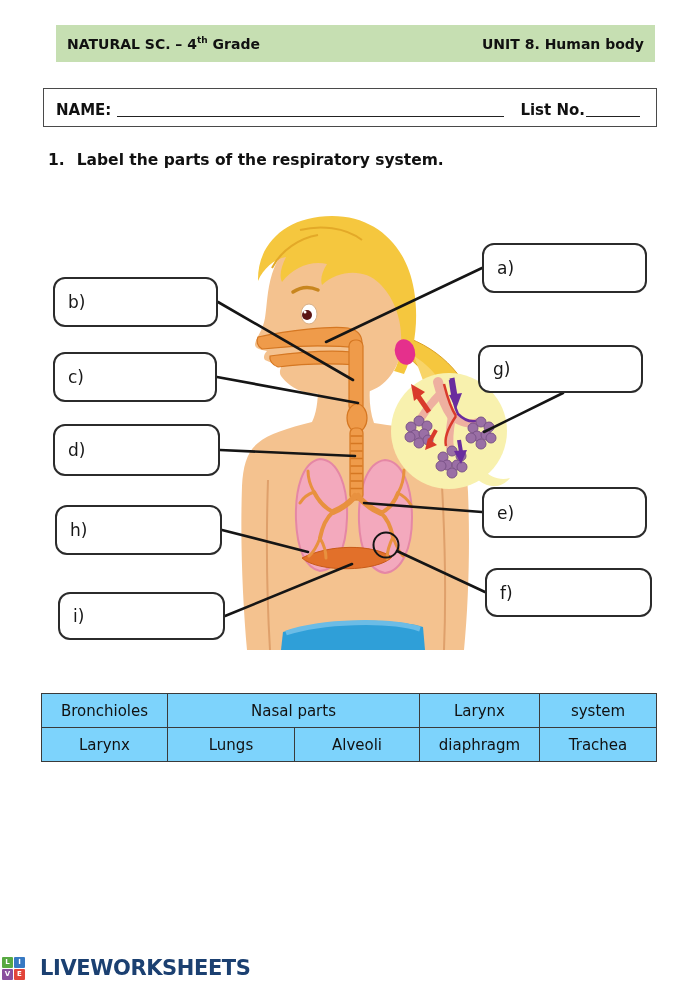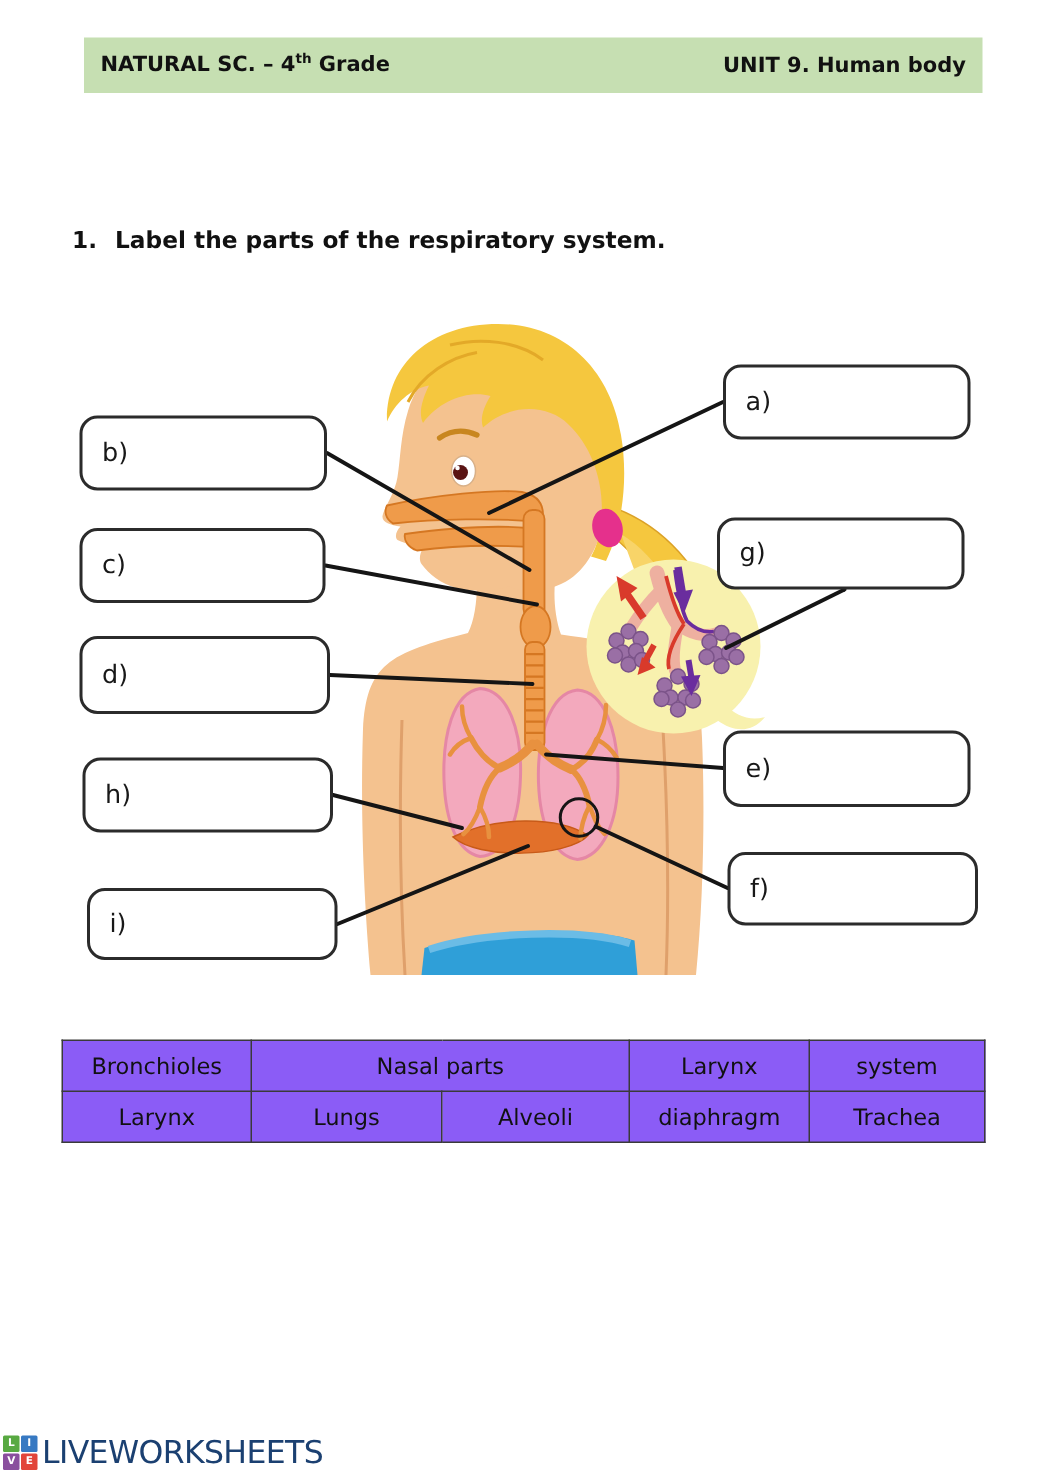--- a/index.html
+++ b/index.html
@@ -38,34 +38,34 @@
   .box-d{left:53px;top:424px;width:167px;height:52px}
   .box-g{left:478px;top:345px;width:165px;height:48px}
   .box-e{left:482px;top:487px;width:165px;height:51px}
   .box-h{left:55px;top:505px;width:167px;height:50px}
   .box-f{left:485px;top:568px;width:167px;height:49px}
   .box-i{left:58px;top:592px;width:167px;height:48px}
 
   
   .word-table{position:absolute;left:41px;top:693px;width:616px;border-collapse:collapse;
     z-index:2;font-size:15px;}
-  .word-table td{border:1.6px solid #3a3a3a;text-align:center;height:33px;background:#8b5cf6;padding:0;}
+  .word-table td{border:1.6px solid #3a3a3a;text-align:center;height:33px;background:#7dd3fc;padding:0;}
 
   
   .page-number{position:absolute;left:0;top:933px;width:661px;text-align:right;font-size:15px;z-index:2;}
   .brand{position:absolute;left:2px;top:956px;display:flex;align-items:center;gap:3px;z-index:2;}
   .logo-grid{width:23px;height:23px;display:grid;grid-template-columns:11px 11px;
     grid-template-rows:11px 11px;gap:1px;}
   .logo-grid span{display:flex;align-items:center;justify-content:center;color:#fff;
     font-size:7px;font-weight:bold;border-radius:1px;}
   .lg-0{background:var(--logo_green,#58a942)}
   .lg-1{background:var(--logo_blue,#3779c2)}
   .lg-2{background:var(--logo_violet,#8a4f9e)}
   .lg-3{background:var(--logo_red,#e2453a)}
-  .brand-text{font-size:21px;font-weight:normal;color:var(--brand_navy,#1b4071);letter-spacing:-0.4px;}
+  .brand-text{font-size:21px;font-weight:bold;color:var(--brand_navy,#1b4071);letter-spacing:-0.4px;margin-left:12px;}
 
   
   .f-skin{fill:var(--skin,#f4c28f)}
   .s-skin-shadow{stroke:var(--skin_shadow,#dfa06b)}
   .f-hair{fill:var(--hair,#f5c73e)}
   .s-hair{stroke:var(--hair_dark,#e3a928)}
   .f-hair2{fill:#f8d468}
   .f-scrunchie{fill:var(--scrunchie,#e5308c)}
   .f-lung{fill:var(--lungs,#f3a9bd);stroke:var(--lungs_edge,#e587a5);stroke-width:2}
   .f-airway{fill:var(--airway,#ef9b4a);stroke:var(--airway_edge,#d57722);stroke-width:1.2}
@@ -85,23 +85,29 @@
 </style>
 </head>
 <body>
 
 <div class="page">
 
   <div class="header-bar">
     <div>
       <span>NATURAL SC. – 4</span><sup>th</sup><span> Grade</span>
     </div>
-    <div>UNIT 9. Human body</div>
-  </div>
-
+    <div>UNIT 8. Human body</div>
+  </div>
+
+  <div class="name-box">
+    <span>NAME:</span>
+    <span class="fill-line long"></span>
+    <span>List No.</span>
+    <span class="fill-line short"></span>
+  </div>
 
   <div class="task-title">
     <span>1.</span>
     <span>Label the parts of the respiratory system.</span>
   </div>
 
   <svg class="figure" viewBox="0 0 700 989">
     <g>
 
       <path class="f-hair" d="M 402 336 C 442 348 472 382 477 418 C 480 445 470 468 453 477 C 463 447 457 410 438 388 C 424 371 410 358 400 350 Z" stroke="#dba126" stroke-width="1"></path>

